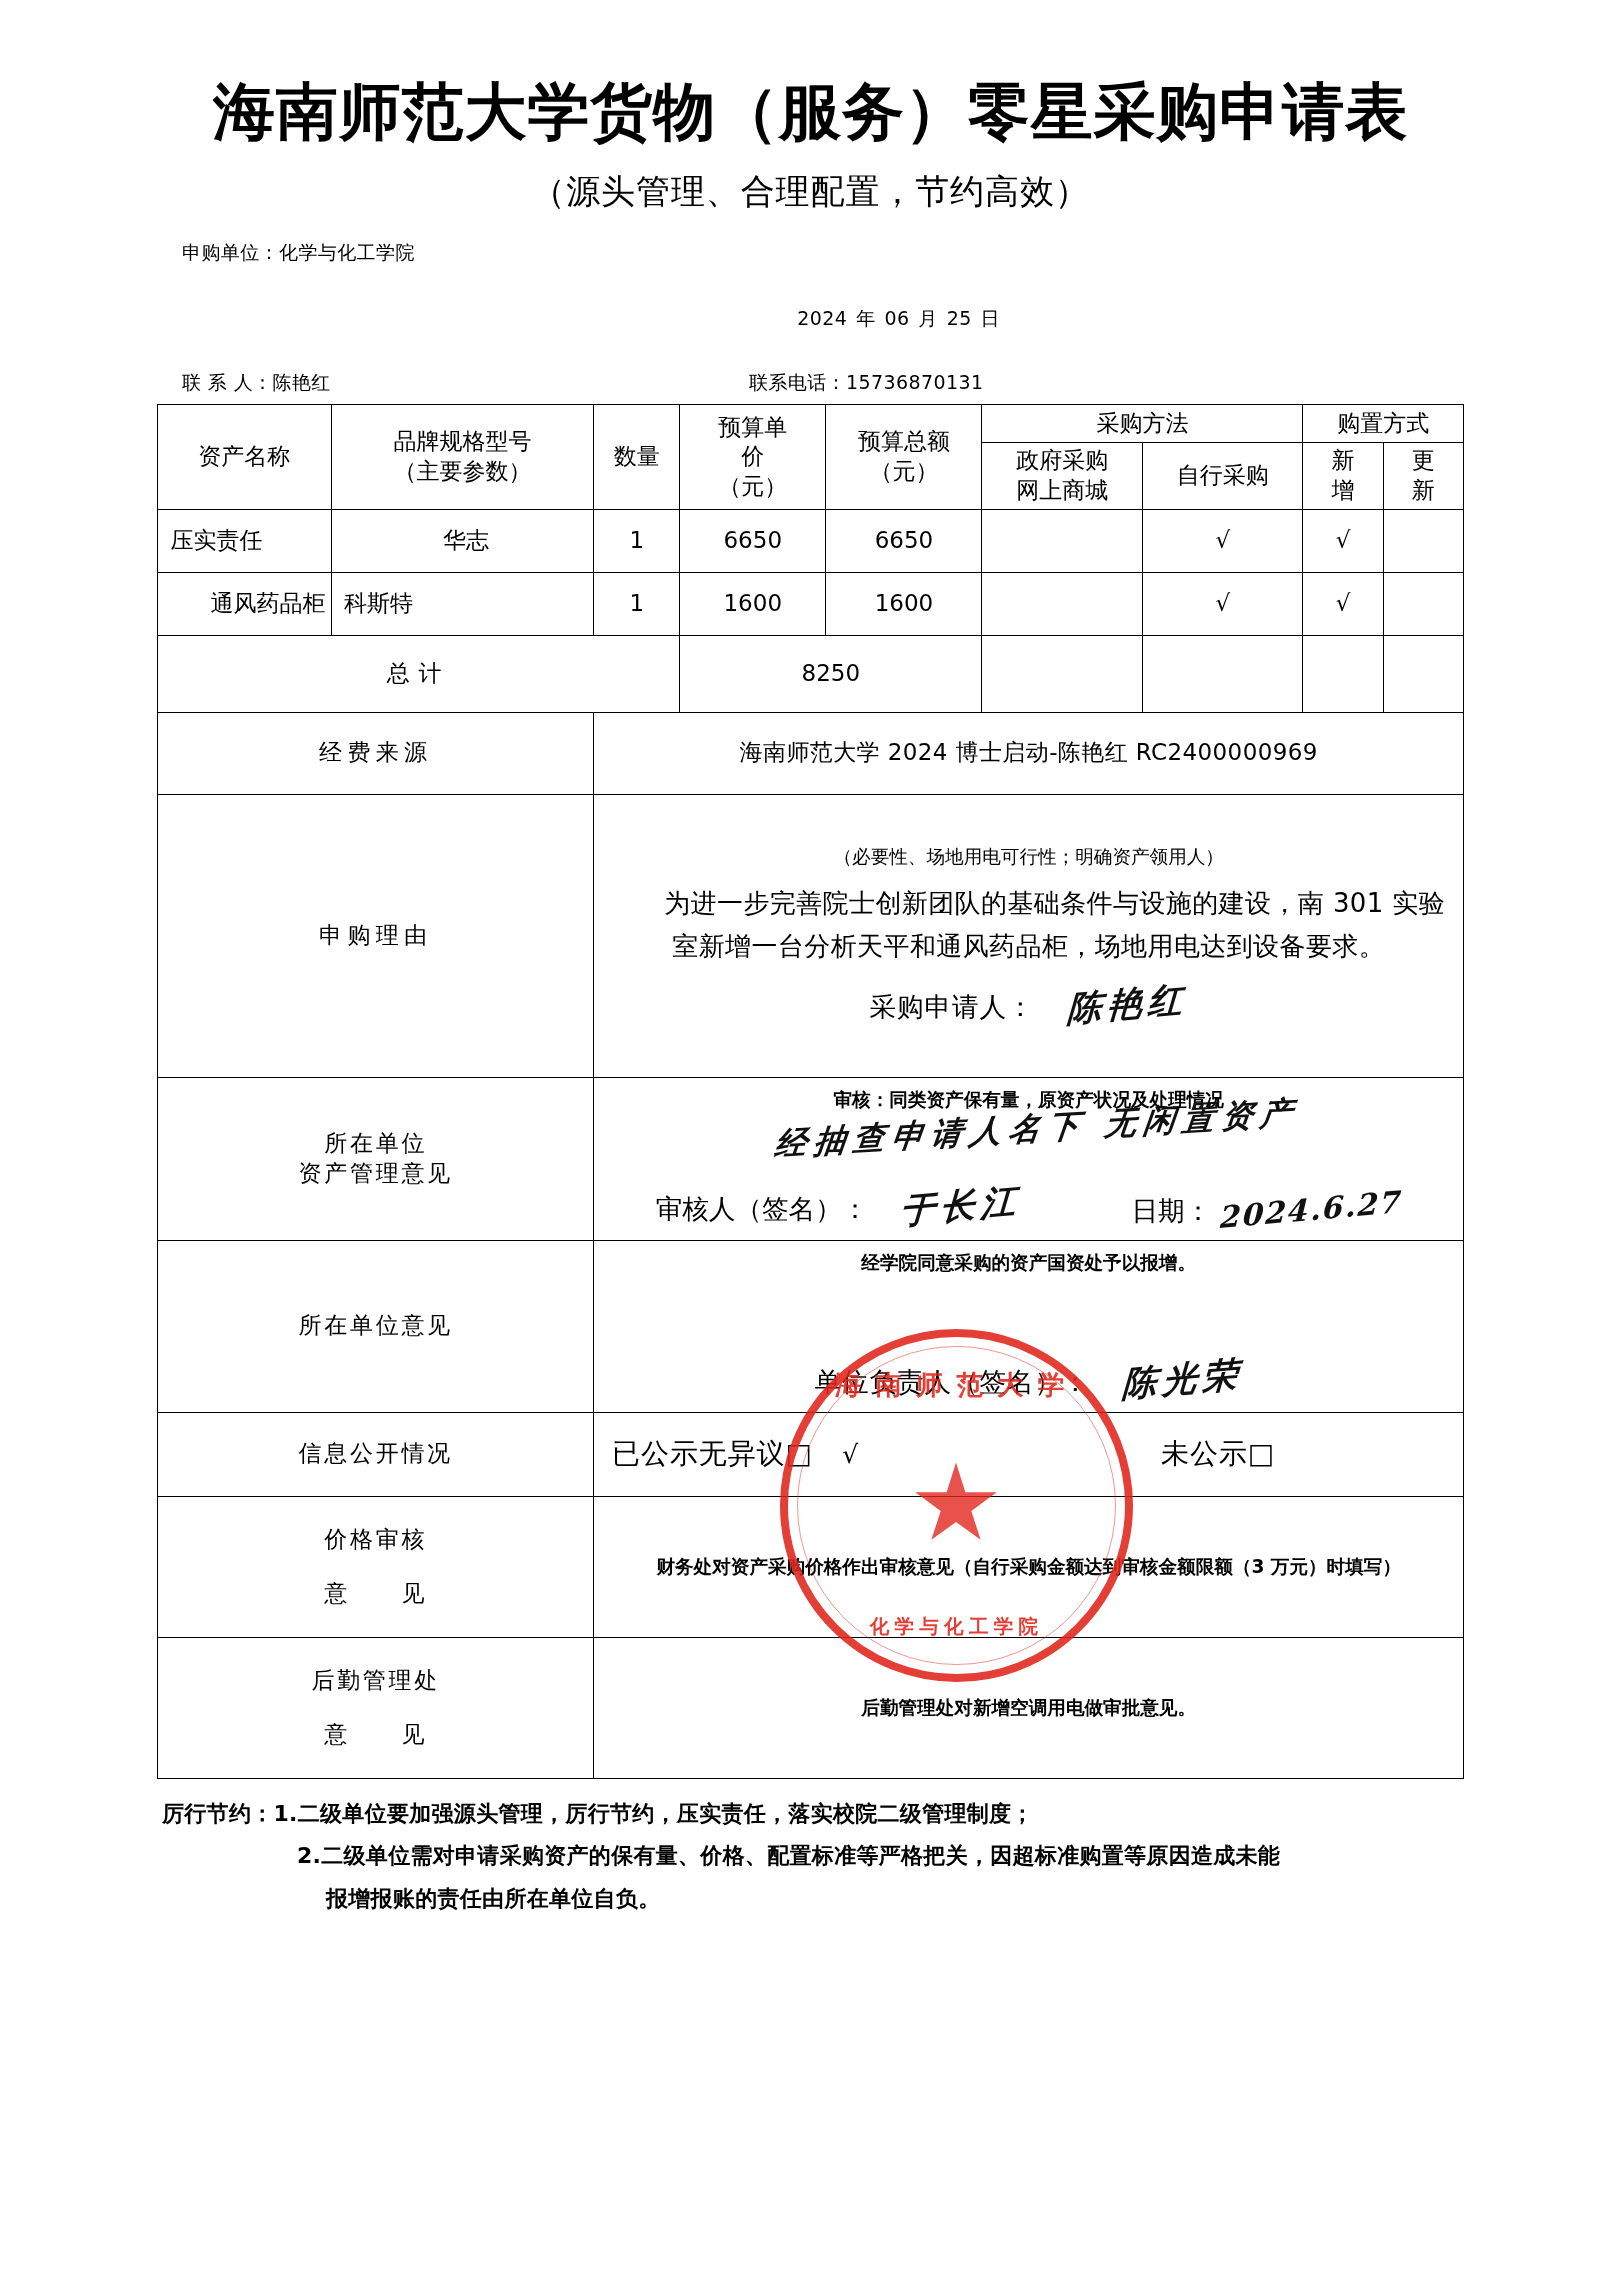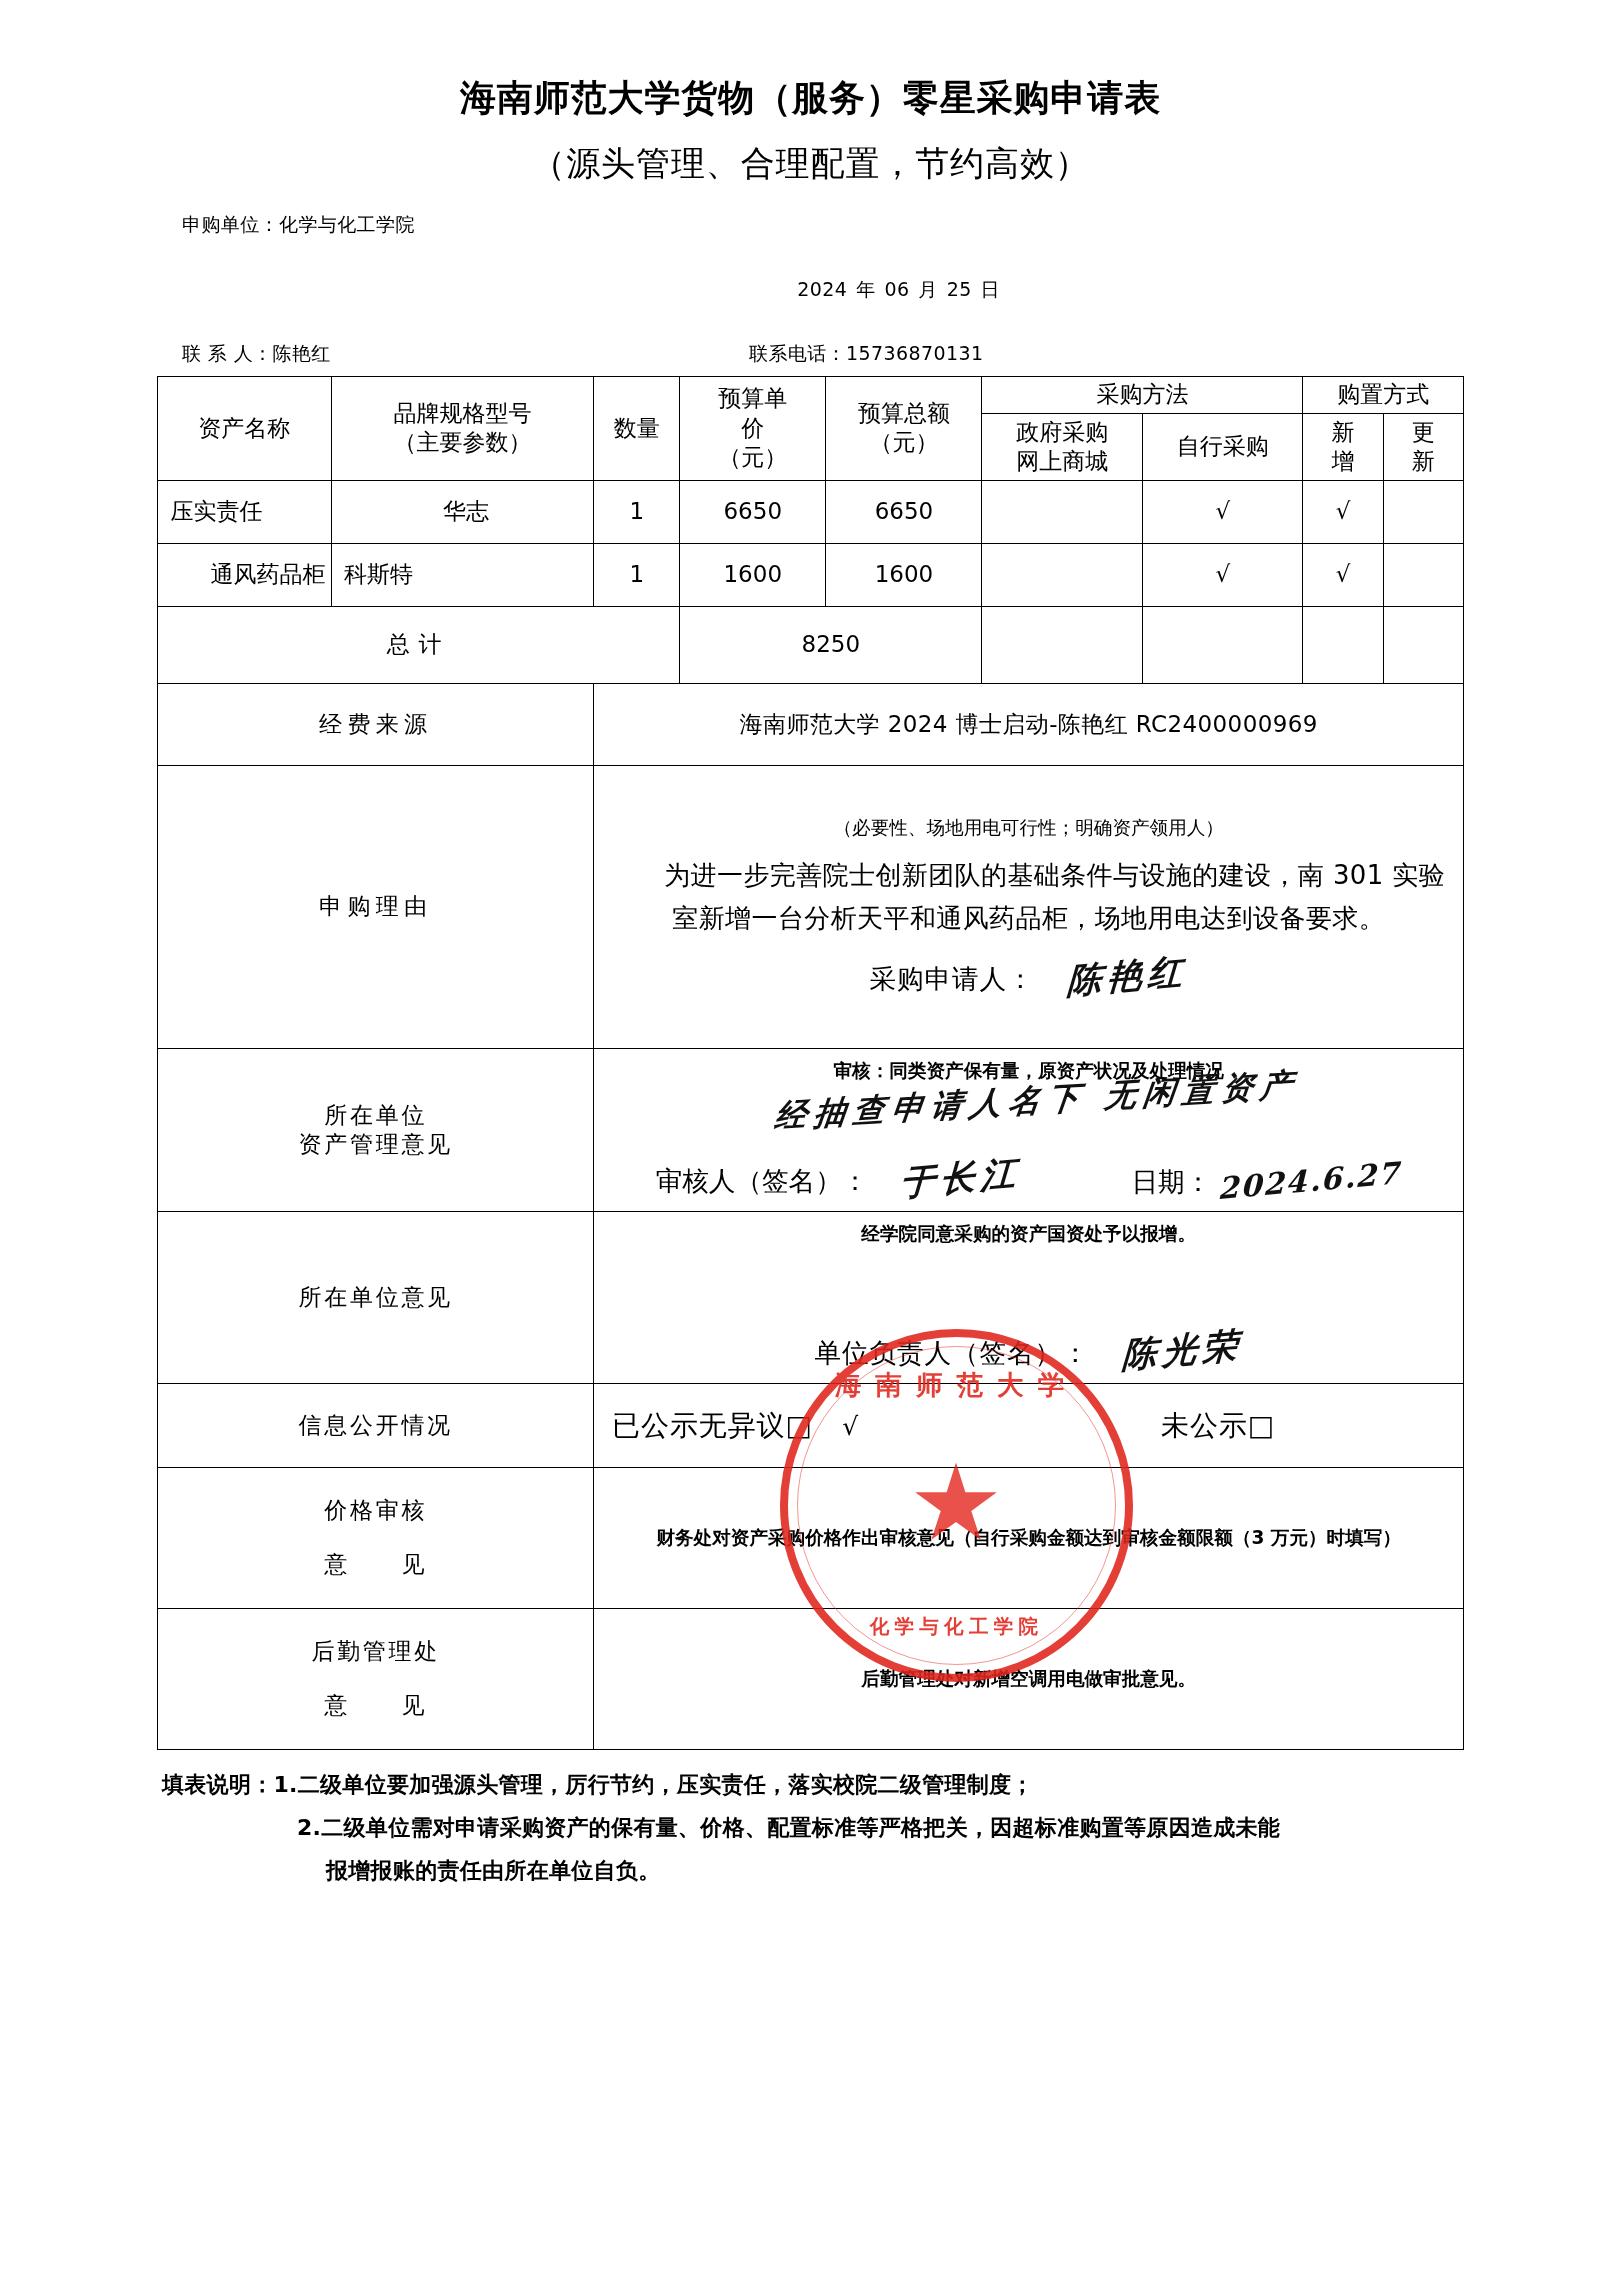--- a/index.html
+++ b/index.html
@@ -19,21 +19,21 @@
     position: relative;
     width: 1621px;
     height: 2295px;
     box-sizing: border-box;
     padding: 0;
   }
 
   
   .doc-title {
     text-align: center;
-    font-size: 36px;
+    font-size: 62px;
     font-weight: bold;
     letter-spacing: 0.9px;
     padding-top: 78px;
     line-height: 1.1;
     font-family: "DejaVu Sans", "Liberation Sans", sans-serif;
   }
   .doc-subtitle {
     text-align: center;
     font-size: 34px;
     padding-top: 23px;
@@ -425,19 +425,19 @@
     </tbody>
   </table>
 
   <div class="stamp">
     <div class="stamp-top-text">海南师范大学</div>
     <div class="stamp-star"></div>
     <div class="stamp-bottom-text">化学与化工学院</div>
   </div>
 
   <div class="notes">
-    <div class="ind1"><span>填表说明：</span><span>1.二级单位要加强源头管理，厉行节约，压实责任，落实校院二级管理制度；</span></div>
+    <div class="ind1"><span>厉行节约：</span><span>1.二级单位要加强源头管理，厉行节约，压实责任，落实校院二级管理制度；</span></div>
     <div class="ind2">2.二级单位需对申请采购资产的保有量、价格、配置标准等严格把关，因超标准购置等原因造成未能</div>
     <div class="ind3">报增报账的责任由所在单位自负。</div>
   </div>
 
 </div>
 
 
 </body></html>

